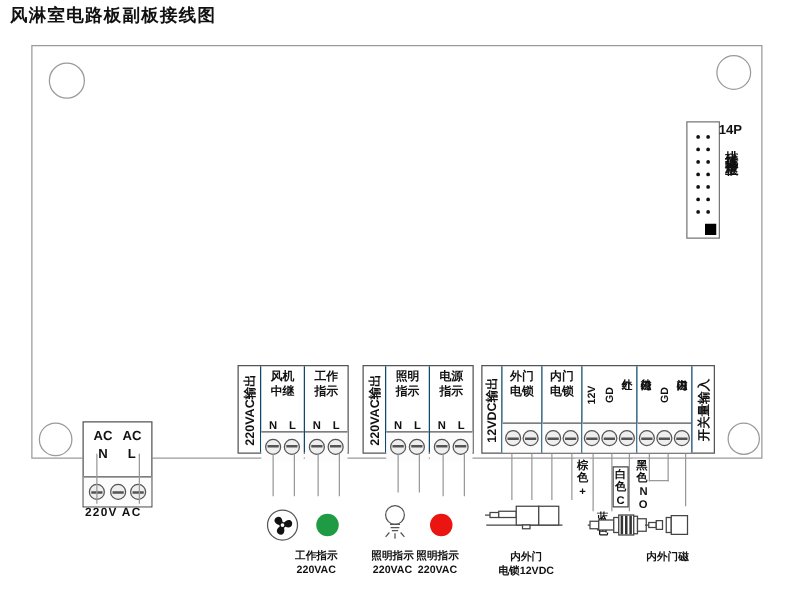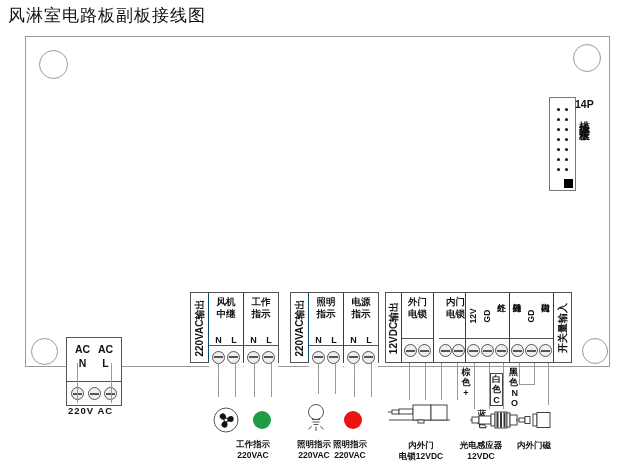--- a/index.html
+++ b/index.html
@@ -1,18 +1,18 @@
 <!DOCTYPE html>
 <html><head>
 <meta charset="utf-8">
 <style>
   html,body{margin:0;padding:0;background:#fff;}
   .stage{position:relative;width:630px;height:471px;background:#fff;overflow:hidden;
          font-family:"Liberation Sans","DejaVu Sans",sans-serif;color:#111;}
-  .title{position:absolute;left:8px;top:4px;font-size:17px;font-weight:normal;margin:0;letter-spacing:1px;}
+  .title{position:absolute;left:8px;top:4px;font-size:14px;font-weight:bold;margin:0;letter-spacing:1px;}
   .board{position:absolute;left:25px;top:36px;width:583px;height:329px;border:1px solid #9a9a9a;background:#fff;}
   .hole{position:absolute;border:1px solid #9a9a9a;border-radius:50%;background:#fff;}
 
   
   .conn{position:absolute;left:549px;top:97px;width:25px;height:92px;border:1px solid #777;background:#fff;}
   .pins{position:absolute;left:4px;right:4px;top:7px;bottom:16px;display:grid;
         grid-template-columns:1fr 1fr;grid-auto-rows:1fr;justify-items:center;align-items:center;}
   .pin{width:3px;height:3px;border-radius:50%;background:#111;}
   .key{position:absolute;right:2px;bottom:2px;width:9px;height:9px;background:#000;}
   .conn-tag{position:absolute;left:575px;top:98px;font-size:10.5px;font-weight:bold;white-space:nowrap;}
@@ -167,21 +167,21 @@
     <div class="sec" style="width:32px;">
       <div class="names">
         <div class="secname">外门
 电锁</div>
       </div>
       <div class="screws">
         <span class="screw"></span>
         <span class="screw"></span>
       </div>
     </div>
-    <div class="sec" style="width:32px;align-items:flex-end;">
+    <div class="sec" style="width:32px;">
       <div class="names">
         <div class="secname">内门
 电锁</div>
       </div>
       <div class="screws">
         <span class="screw"></span>
         <span class="screw"></span>
       </div>
     </div>
     <div class="sec" style="width:44px;">
@@ -308,17 +308,15 @@
   </svg>
 
   <div class="leg" style="left:228px;top:439px;width:50px;">工作指示
 220VAC</div>
   <div class="leg" style="left:294px;top:439px;width:40px;">照明指示
 220VAC</div>
   <div class="leg" style="left:330px;top:439px;width:40px;">照明指示
 220VAC</div>
   <div class="leg" style="left:383px;top:440px;width:76px;">内外门
 电锁12VDC</div>
-  <div class="leg" style="left:449px;top:440px;width:64px;">光电感应器
-12VDC</div>
   <div class="leg" style="left:512px;top:440px;width:44px;">内外门磁</div>
 
 </div>
 
 </body></html>

